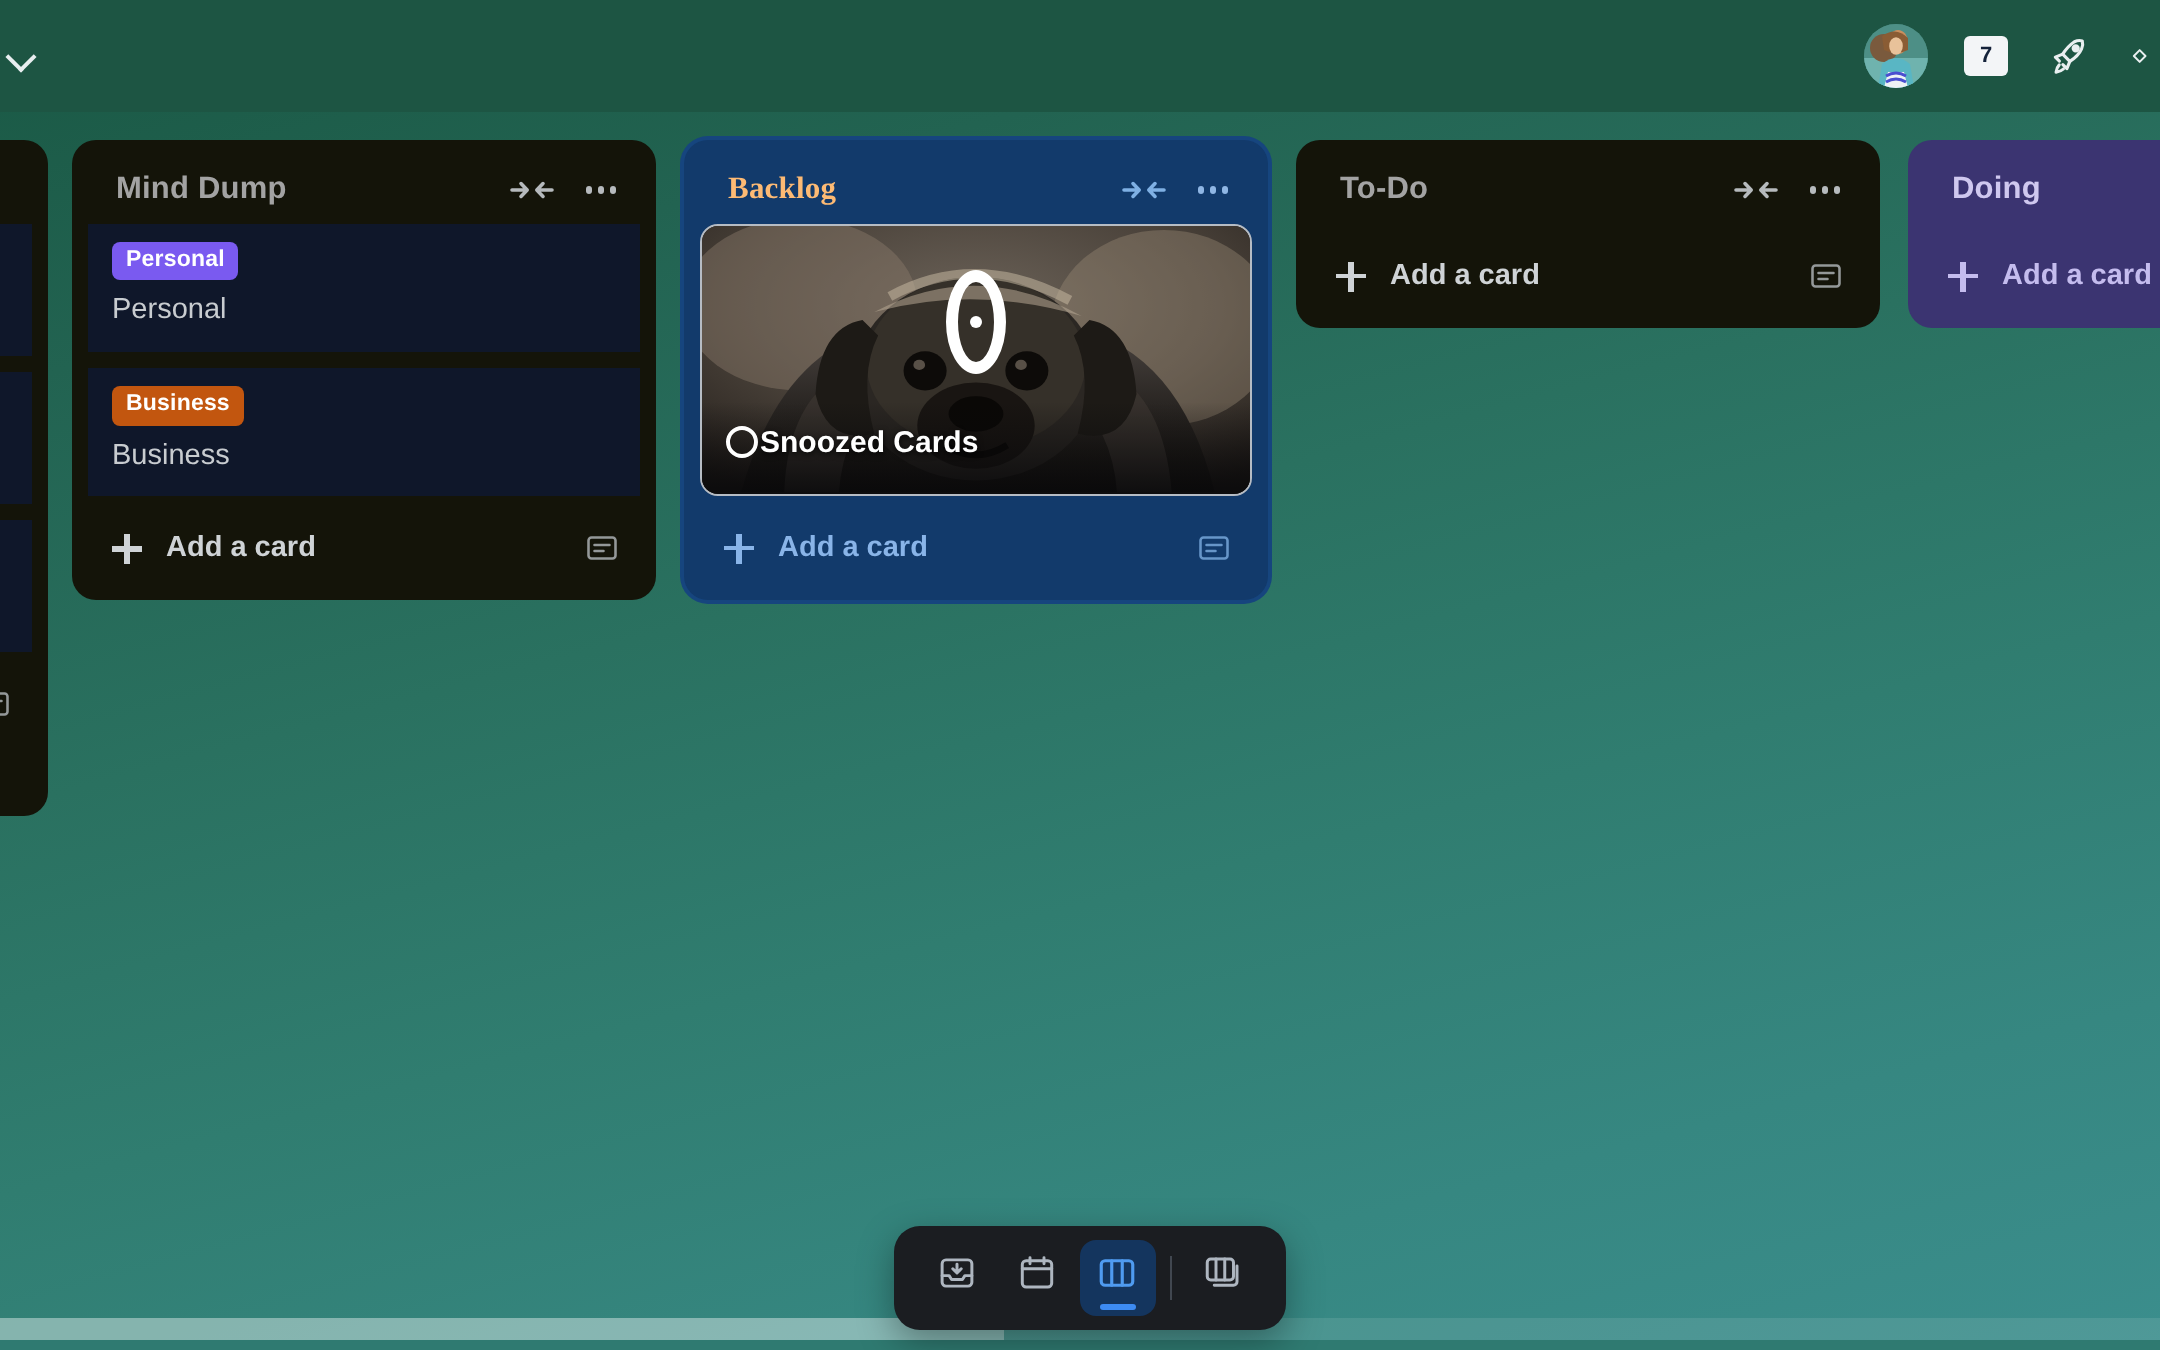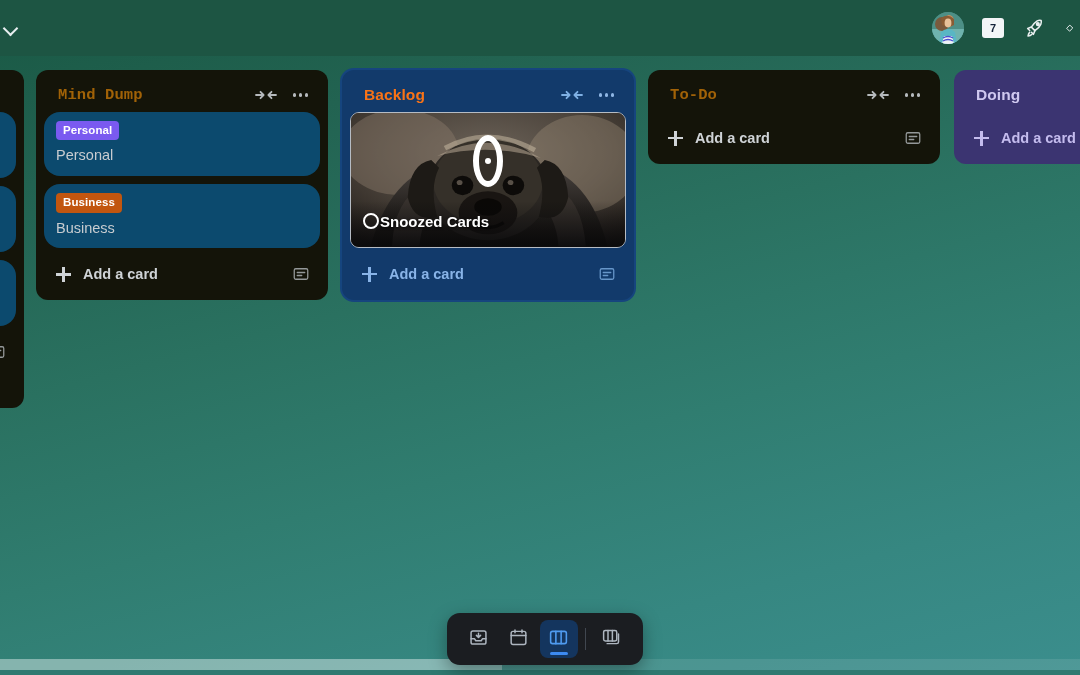--- a/index.html
+++ b/index.html
@@ -123,22 +123,22 @@
     align-items: center;
     height: 34px;
     padding: 0 4px 0 14px;
   }
   .list-title {
     font-size: 15.5px;
     font-weight: 700;
     letter-spacing: .1px;
     flex: 1;
   }
-  .dark .list-title   { color: #a16207; font-family: Liberation Mono, monospace; }
-  .blue .list-title   { color: #f97316; }
+  .dark .list-title   { color: #a3a3a3; }
+  .blue .list-title   { color: #fdba74; font-family: Liberation Serif, serif; }
   .purple .list-title { color: #cfc8ef; }
 
   .list-header-actions {
     display: flex;
     align-items: center;
     gap: 14px;
     padding-right: 6px;
   }
   .ico-collapse {
     width: 22px; height: 14px;
@@ -151,22 +151,22 @@
   .ico-dots i {
     width: 3.2px; height: 3.2px; border-radius: 50%;
     display: block;
   }
   .dark .ico-dots i   { background: #b6babd; }
   .blue .ico-dots i   { background: #8fb6e4; }
 
   .cards { display: flex; flex-direction: column; gap: 8px; }
 
   .card {
-    background: #0c4a6e;
-    border-radius: 16px;
+    background: #0f172a;
+    border-radius: 0;
     padding: 9px 12px 11px 12px;
     min-height: 58px;
   }
   .card-labels {
     display: flex;
     gap: 6px;
     margin-bottom: 6px;
   }
   .label-pill {
     font-size: 11.5px;

